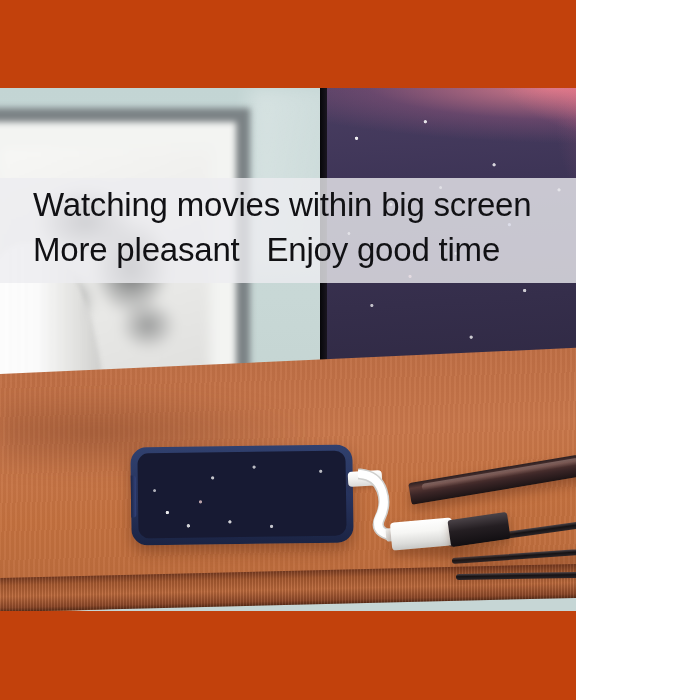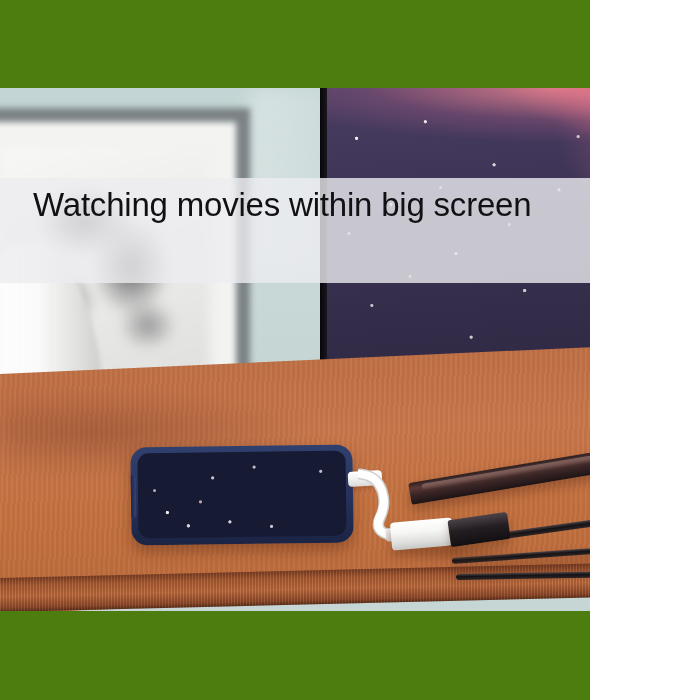--- a/index.html
+++ b/index.html
@@ -10,23 +10,22 @@
   }
   body {
     font-family: "Liberation Sans", sans-serif;
   }
 
   
   .banner {
     position: relative;
     width: 576px;
     height: 700px;
-    background: #4d7c0f;
+    background: #c2410c;
     overflow: hidden;
-    padding-left: 14px;
   }
 
   
   .photo {
     position: absolute;
     left: 0;
     top: 88px;
     width: 700px;
     height: 523px;
     overflow: hidden;
@@ -481,14 +480,15 @@
     </svg>
     <div class="adapter-shadow"></div>
     <div class="adapter-port"></div>
     <div class="adapter-body"></div>
     <div class="hdmi-plug"></div>
 
   </div>
 
   <div class="headline-band"></div>
   <div class="headline-text">Watching movies within big screen</div>
+  <div class="headline-text" style="top:227px">More pleasant   Enjoy good time</div>
 
 </div>
 
 </body></html>

